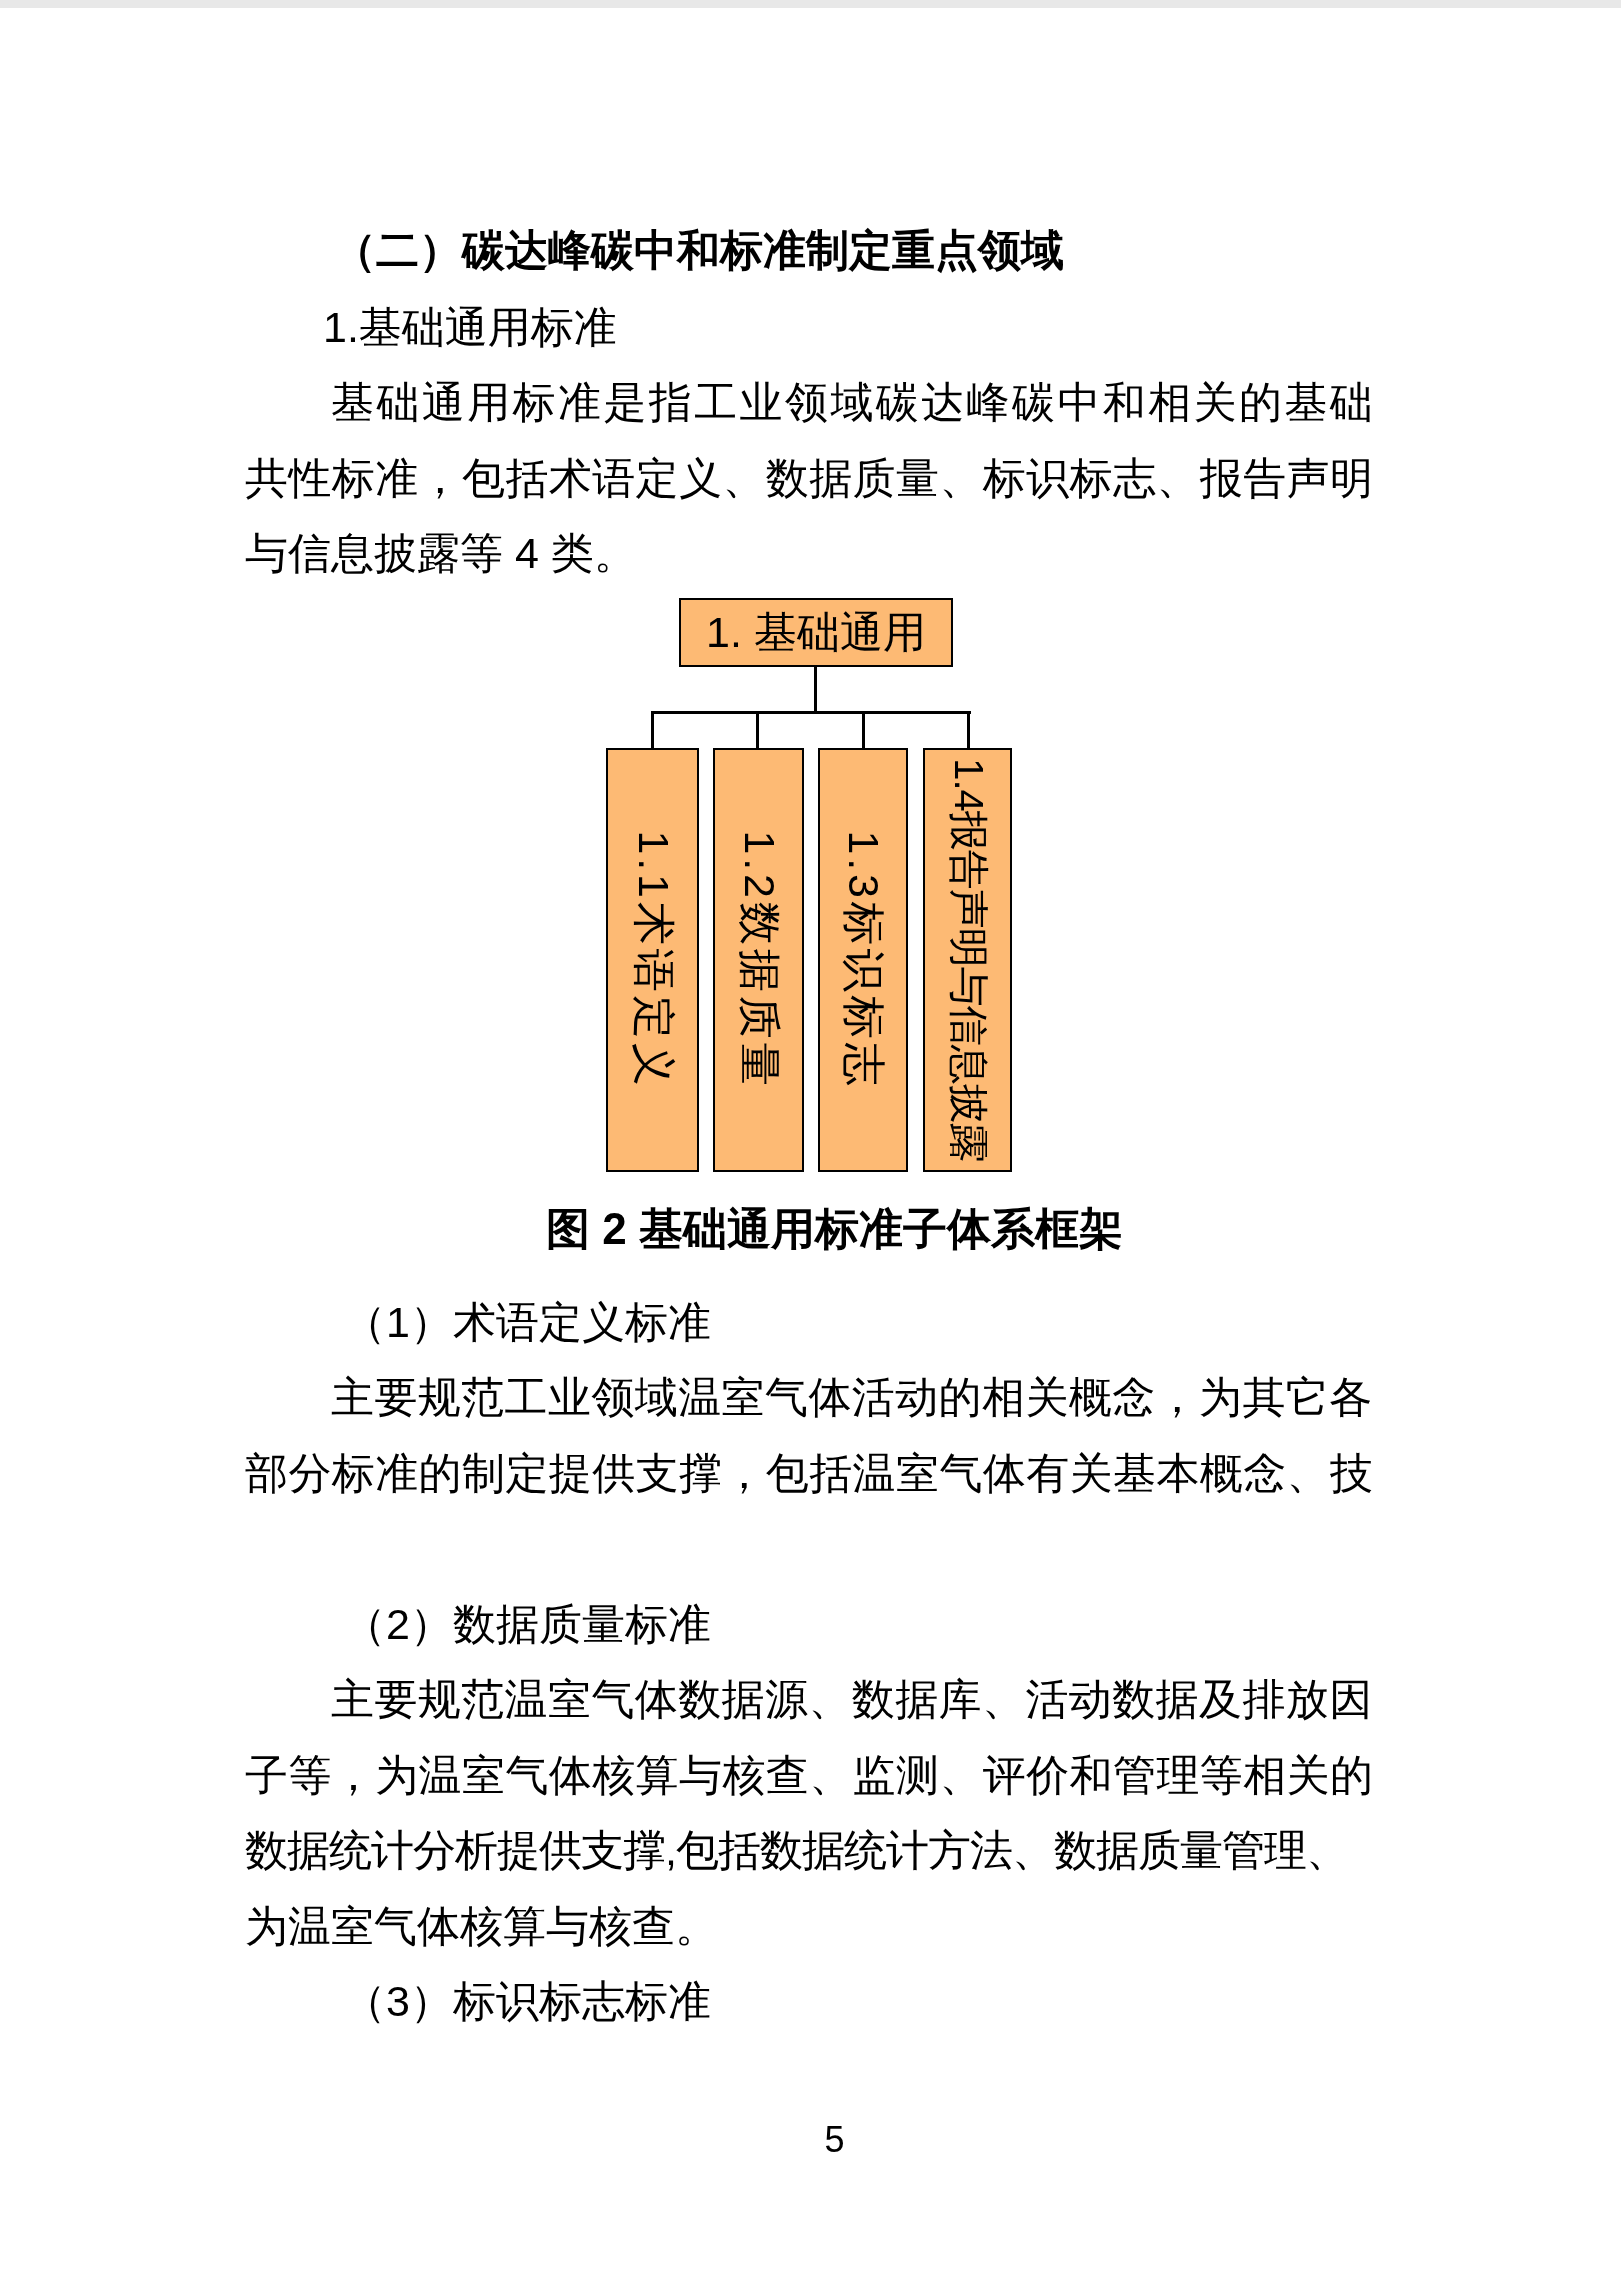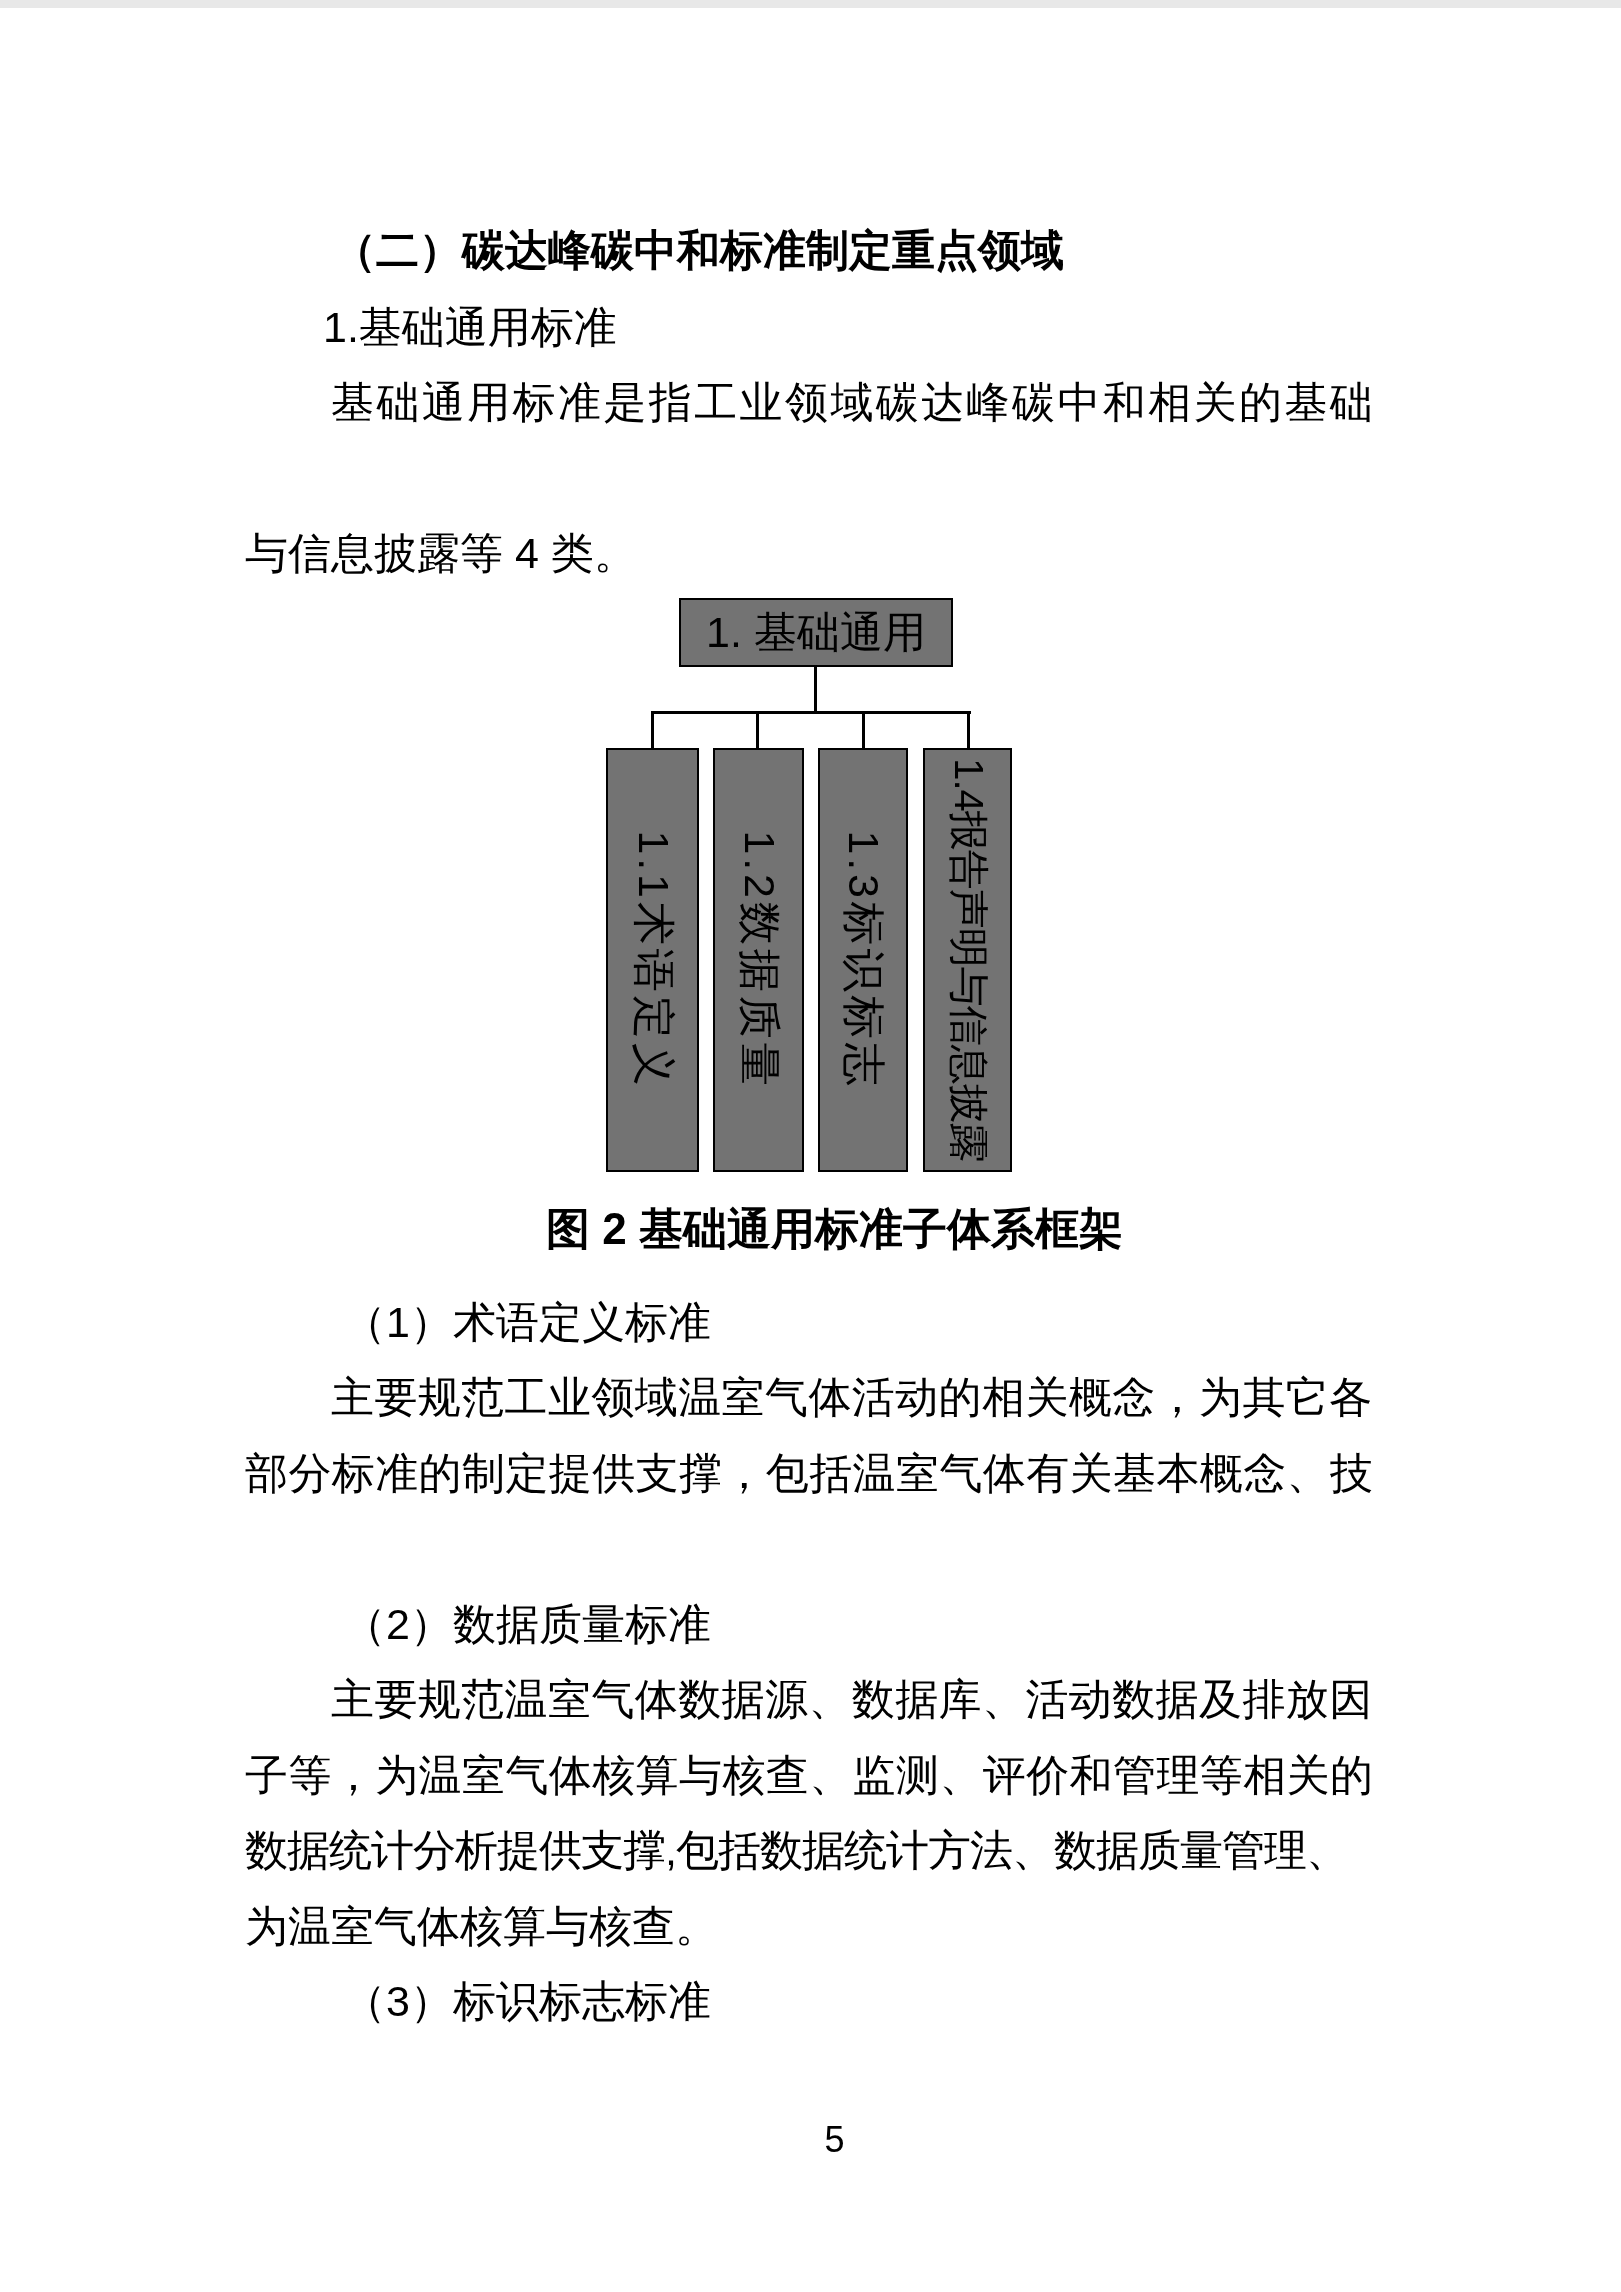--- a/index.html
+++ b/index.html
@@ -21,21 +21,21 @@
   .bold{font-weight:700;}
   .ls2{letter-spacing:2.4px;}
   .ls05{letter-spacing:0.4px;}
   .lsm1{letter-spacing:-1px;}
   .centered{left:0;width:1621px;text-align:center;padding-left:24px;}
   
   .node{
     position:absolute;
     border:2.9px solid #000;
     box-sizing:border-box;
-    background:#737373;
+    background:#fdba74;
   }
   .root-node{
     left:679px;top:590px;width:274px;height:69px;
     display:flex;align-items:center;justify-content:center;
     font-size:43px;
   }
   .leaf{top:740px;height:424px;}
   .leaf-1{left:606px;width:93px;}
   .leaf-2{left:713px;width:91px;}
   .leaf-3{left:818px;width:90px;}
@@ -62,20 +62,21 @@
 </head>
 <body>
 
 <div class="page">
 
   <div class="line bold" style="left:333px;top:220px;">（二）碳达峰碳中和标准制定重点领域</div>
 
   <div class="line" style="left:323px;top:297px;">1.基础通用标准</div>
 
   <div class="line ls2" style="left:331px;top:372px;">基础通用标准是指工业领域碳达峰碳中和相关的基础</div>
+  <div class="line ls05" style="left:245px;top:448px;">共性标准，包括术语定义、数据质量、标识标志、报告声明</div>
   <div class="line" style="left:245px;top:523px;">与信息披露等 4 类。</div>
 
   <div>
     <div class="node root-node">
       <span>1. 基础通用</span>
     </div>
 
     <div class="conn conn-v"></div>
     <div class="conn conn-h"></div>
     <div class="conn stub stub-1"></div>

